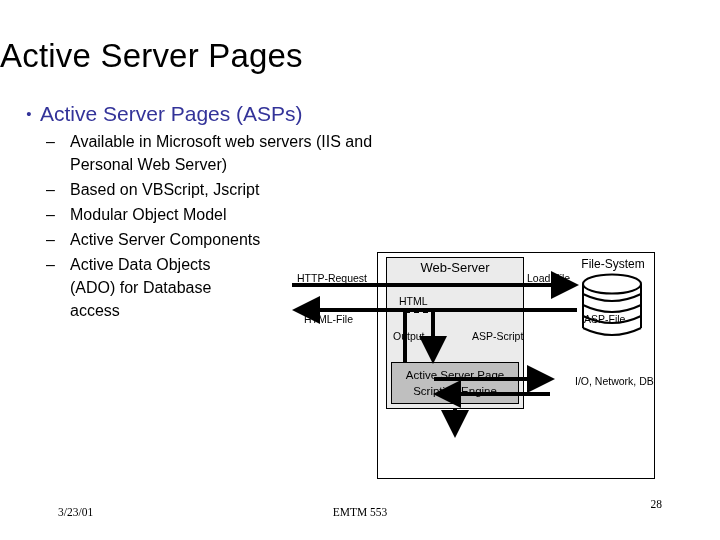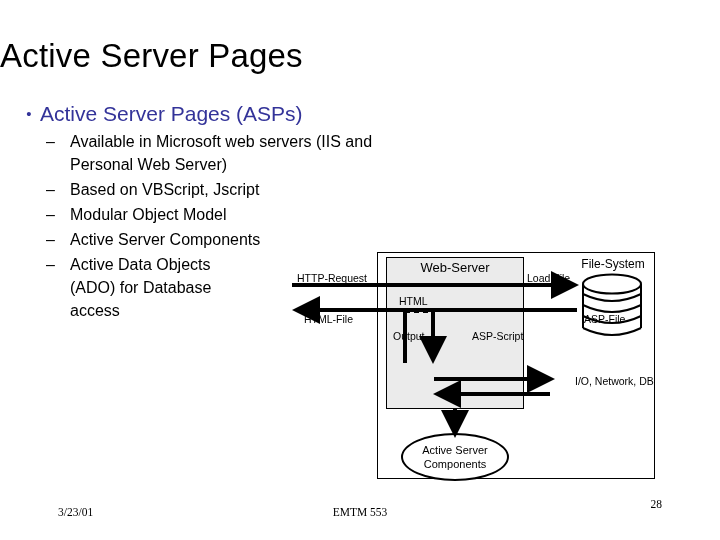--- a/index.html
+++ b/index.html
@@ -268,25 +268,25 @@
   </div>
 </div>
 
 <div id="diagram">
 
   <div id="diagram-outer-box"></div>
 
   <div id="web-server-box"></div>
   <div id="web-server-label">Web-Server</div>
 
-
-  <div id="components-ellipse">
-    <span>Active Server</span>
-    <span>Components</span>
+  <div id="scripting-engine-box">
+    <span>Active Server Page</span>
+    <span>Scripting Engine</span>
   </div>
+
 
   <div id="file-system-label">File-System</div>
 
   <svg id="file-system" viewBox="0 0 62 66">
     <ellipse cx="31" cy="11" rx="29" ry="9.5" fill="#ffffff" stroke="#000000" stroke-width="2"></ellipse>
     <path d="M2 11 L2 55" fill="none" stroke="#000000" stroke-width="2"></path>
     <path d="M60 11 L60 55" fill="none" stroke="#000000" stroke-width="2"></path>
     <path d="M2 21 q29 14 58 0" fill="none" stroke="#000000" stroke-width="2"></path>
     <path d="M2 32 q29 14 58 0" fill="none" stroke="#000000" stroke-width="2"></path>
     <path d="M2 43 q29 14 58 0" fill="none" stroke="#000000" stroke-width="2"></path>

